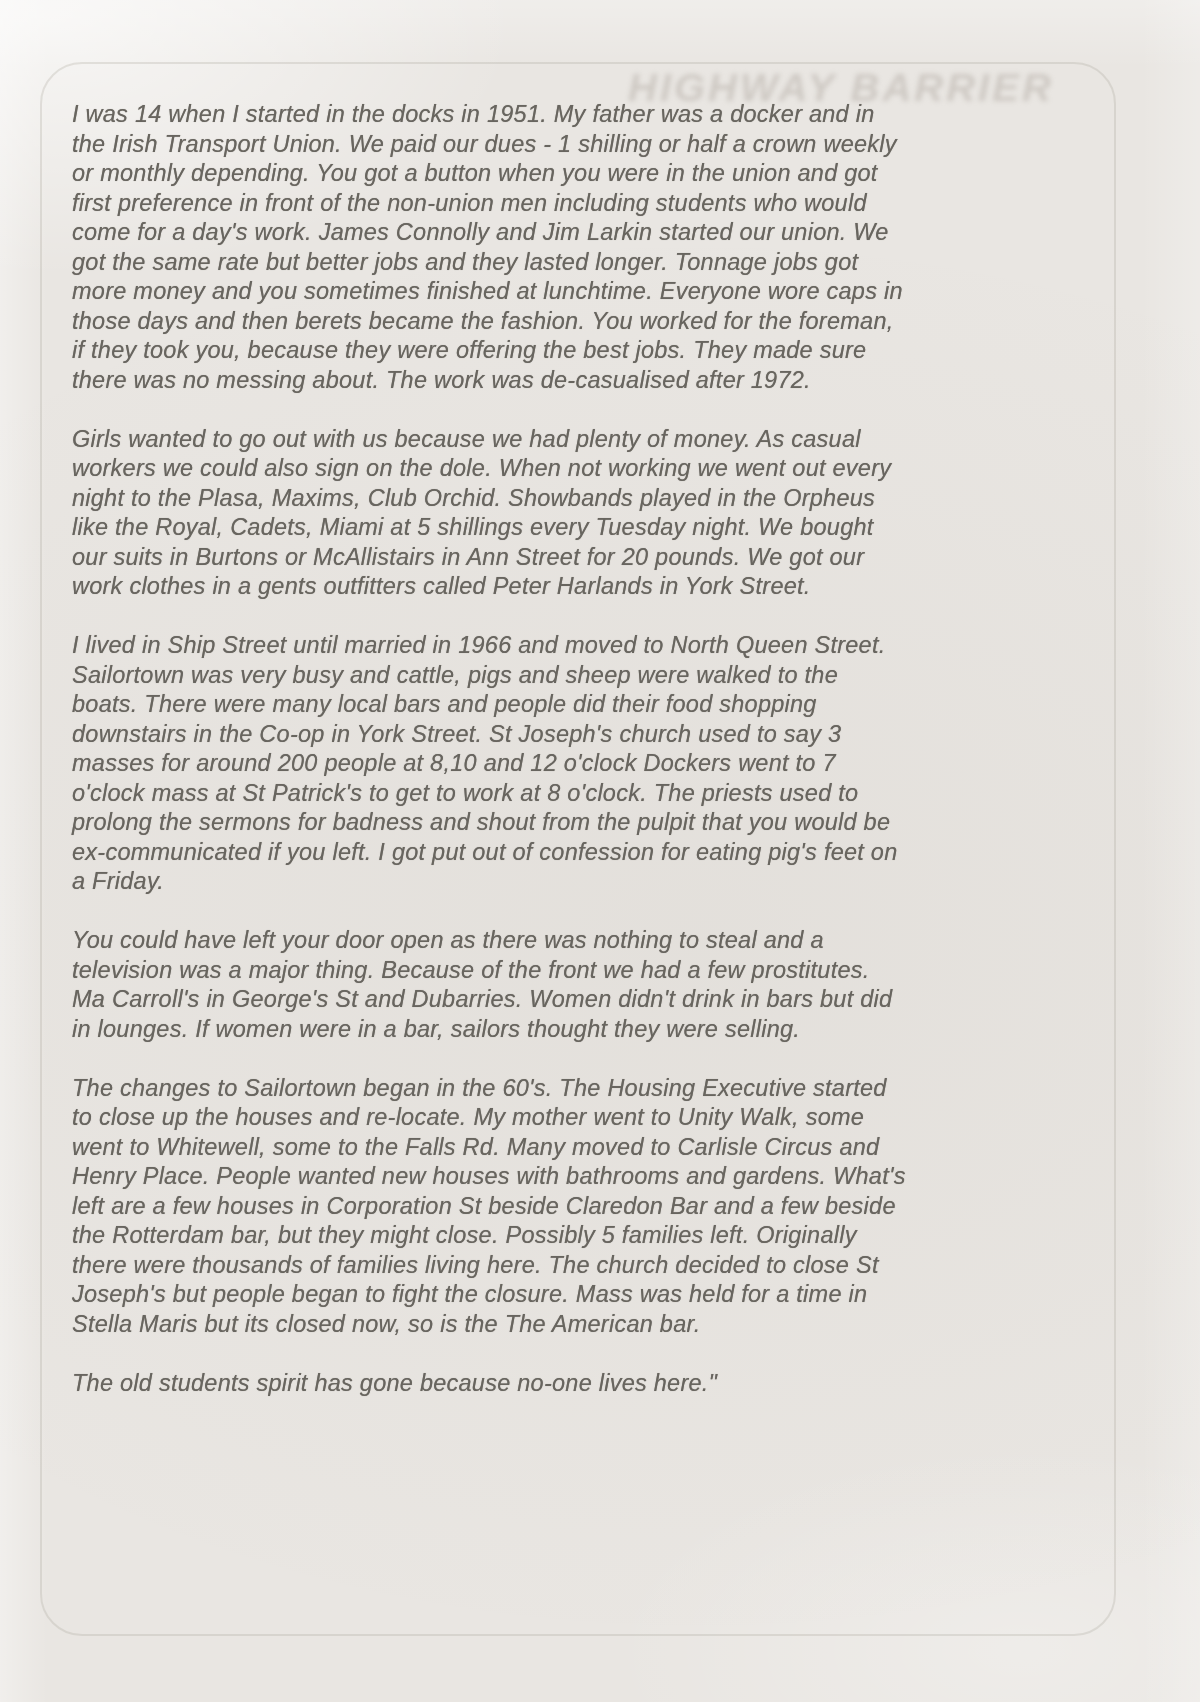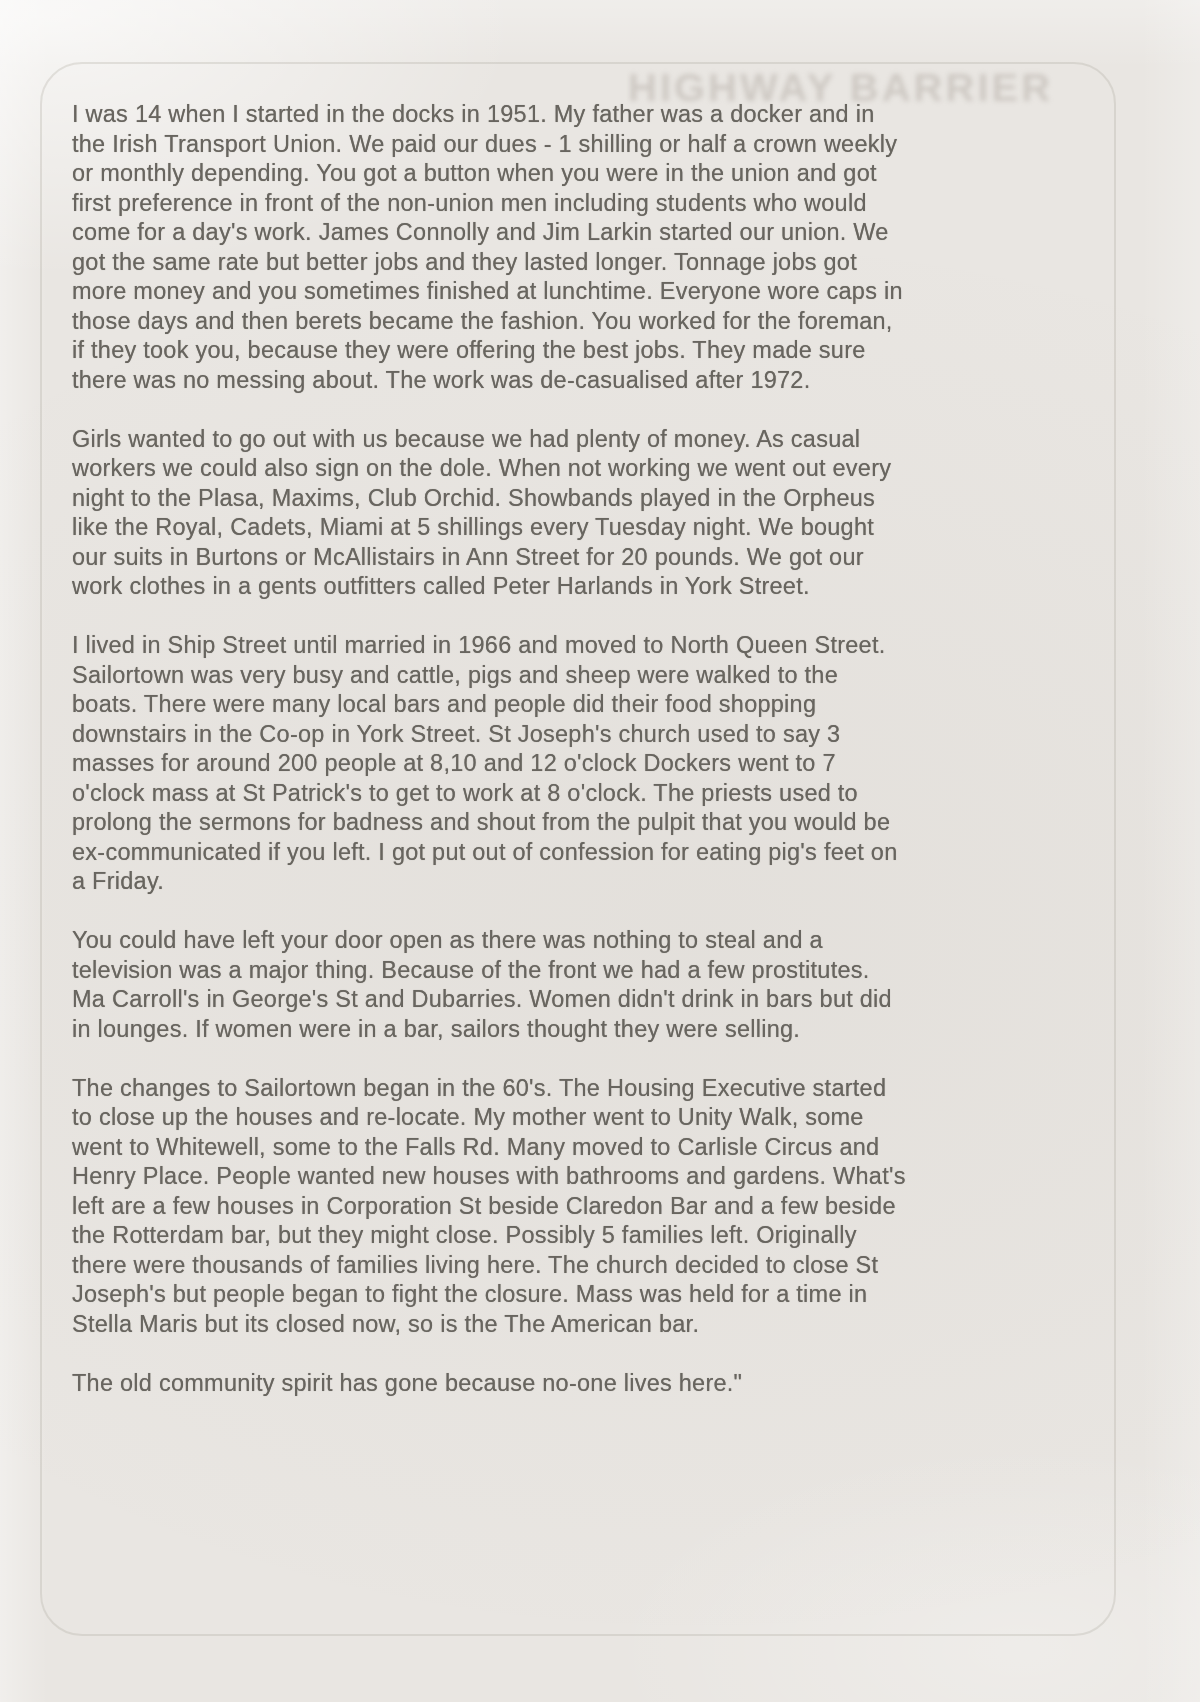--- a/index.html
+++ b/index.html
@@ -19,20 +19,21 @@
     position: absolute;
     inset: 0;
     background:
       radial-gradient(ellipse 760px 420px at 4% 1%, rgba(255,255,255,0.65), rgba(255,255,255,0) 62%),
       linear-gradient(90deg, rgba(255,255,255,0.35) 0px, rgba(255,255,255,0) 4%),
       linear-gradient(180deg, rgba(255,255,255,0.30) 0px, rgba(255,255,255,0) 4%),
       linear-gradient(270deg, rgba(255,255,255,0.22) 0px, rgba(255,255,255,0) 5%),
       radial-gradient(ellipse 1500px 1000px at 58% 55%, rgba(118,108,92,0.05), rgba(118,108,92,0) 72%),
       radial-gradient(ellipse 600px 300px at 85% 97%, rgba(255,255,255,0.25), rgba(255,255,255,0) 70%),
       #e9e6e2;
+    font-style: italic;
   }
   
   .scan-frame {
     position: absolute;
     left: 40px;
     top: 62px;
     right: 84px;
     bottom: 66px;
     border: 2px solid rgba(168, 161, 149, 0.26);
     border-radius: 42px;
@@ -106,15 +107,15 @@
 in lounges. If women were in a bar, sailors thought they were selling.</p>
       <p>The changes to Sailortown began in the 60's. The Housing Executive started
 to close up the houses and re-locate. My mother went to Unity Walk, some
 went to Whitewell, some to the Falls Rd. Many moved to Carlisle Circus and
 Henry Place. People wanted new houses with bathrooms and gardens. What's
 left are a few houses in Corporation St beside Claredon Bar and a few beside
 the Rotterdam bar, but they might close. Possibly 5 families left. Originally
 there were thousands of families living here. The church decided to close St
 Joseph's but people began to fight the closure. Mass was held for a time in
 Stella Maris but its closed now, so is the The American bar.</p>
-      <p>The old community spirit has gone because no-one lives here."</p>
+      <p>The old students spirit has gone because no-one lives here."</p>
     </div>
 </div>
 
 </body></html>

